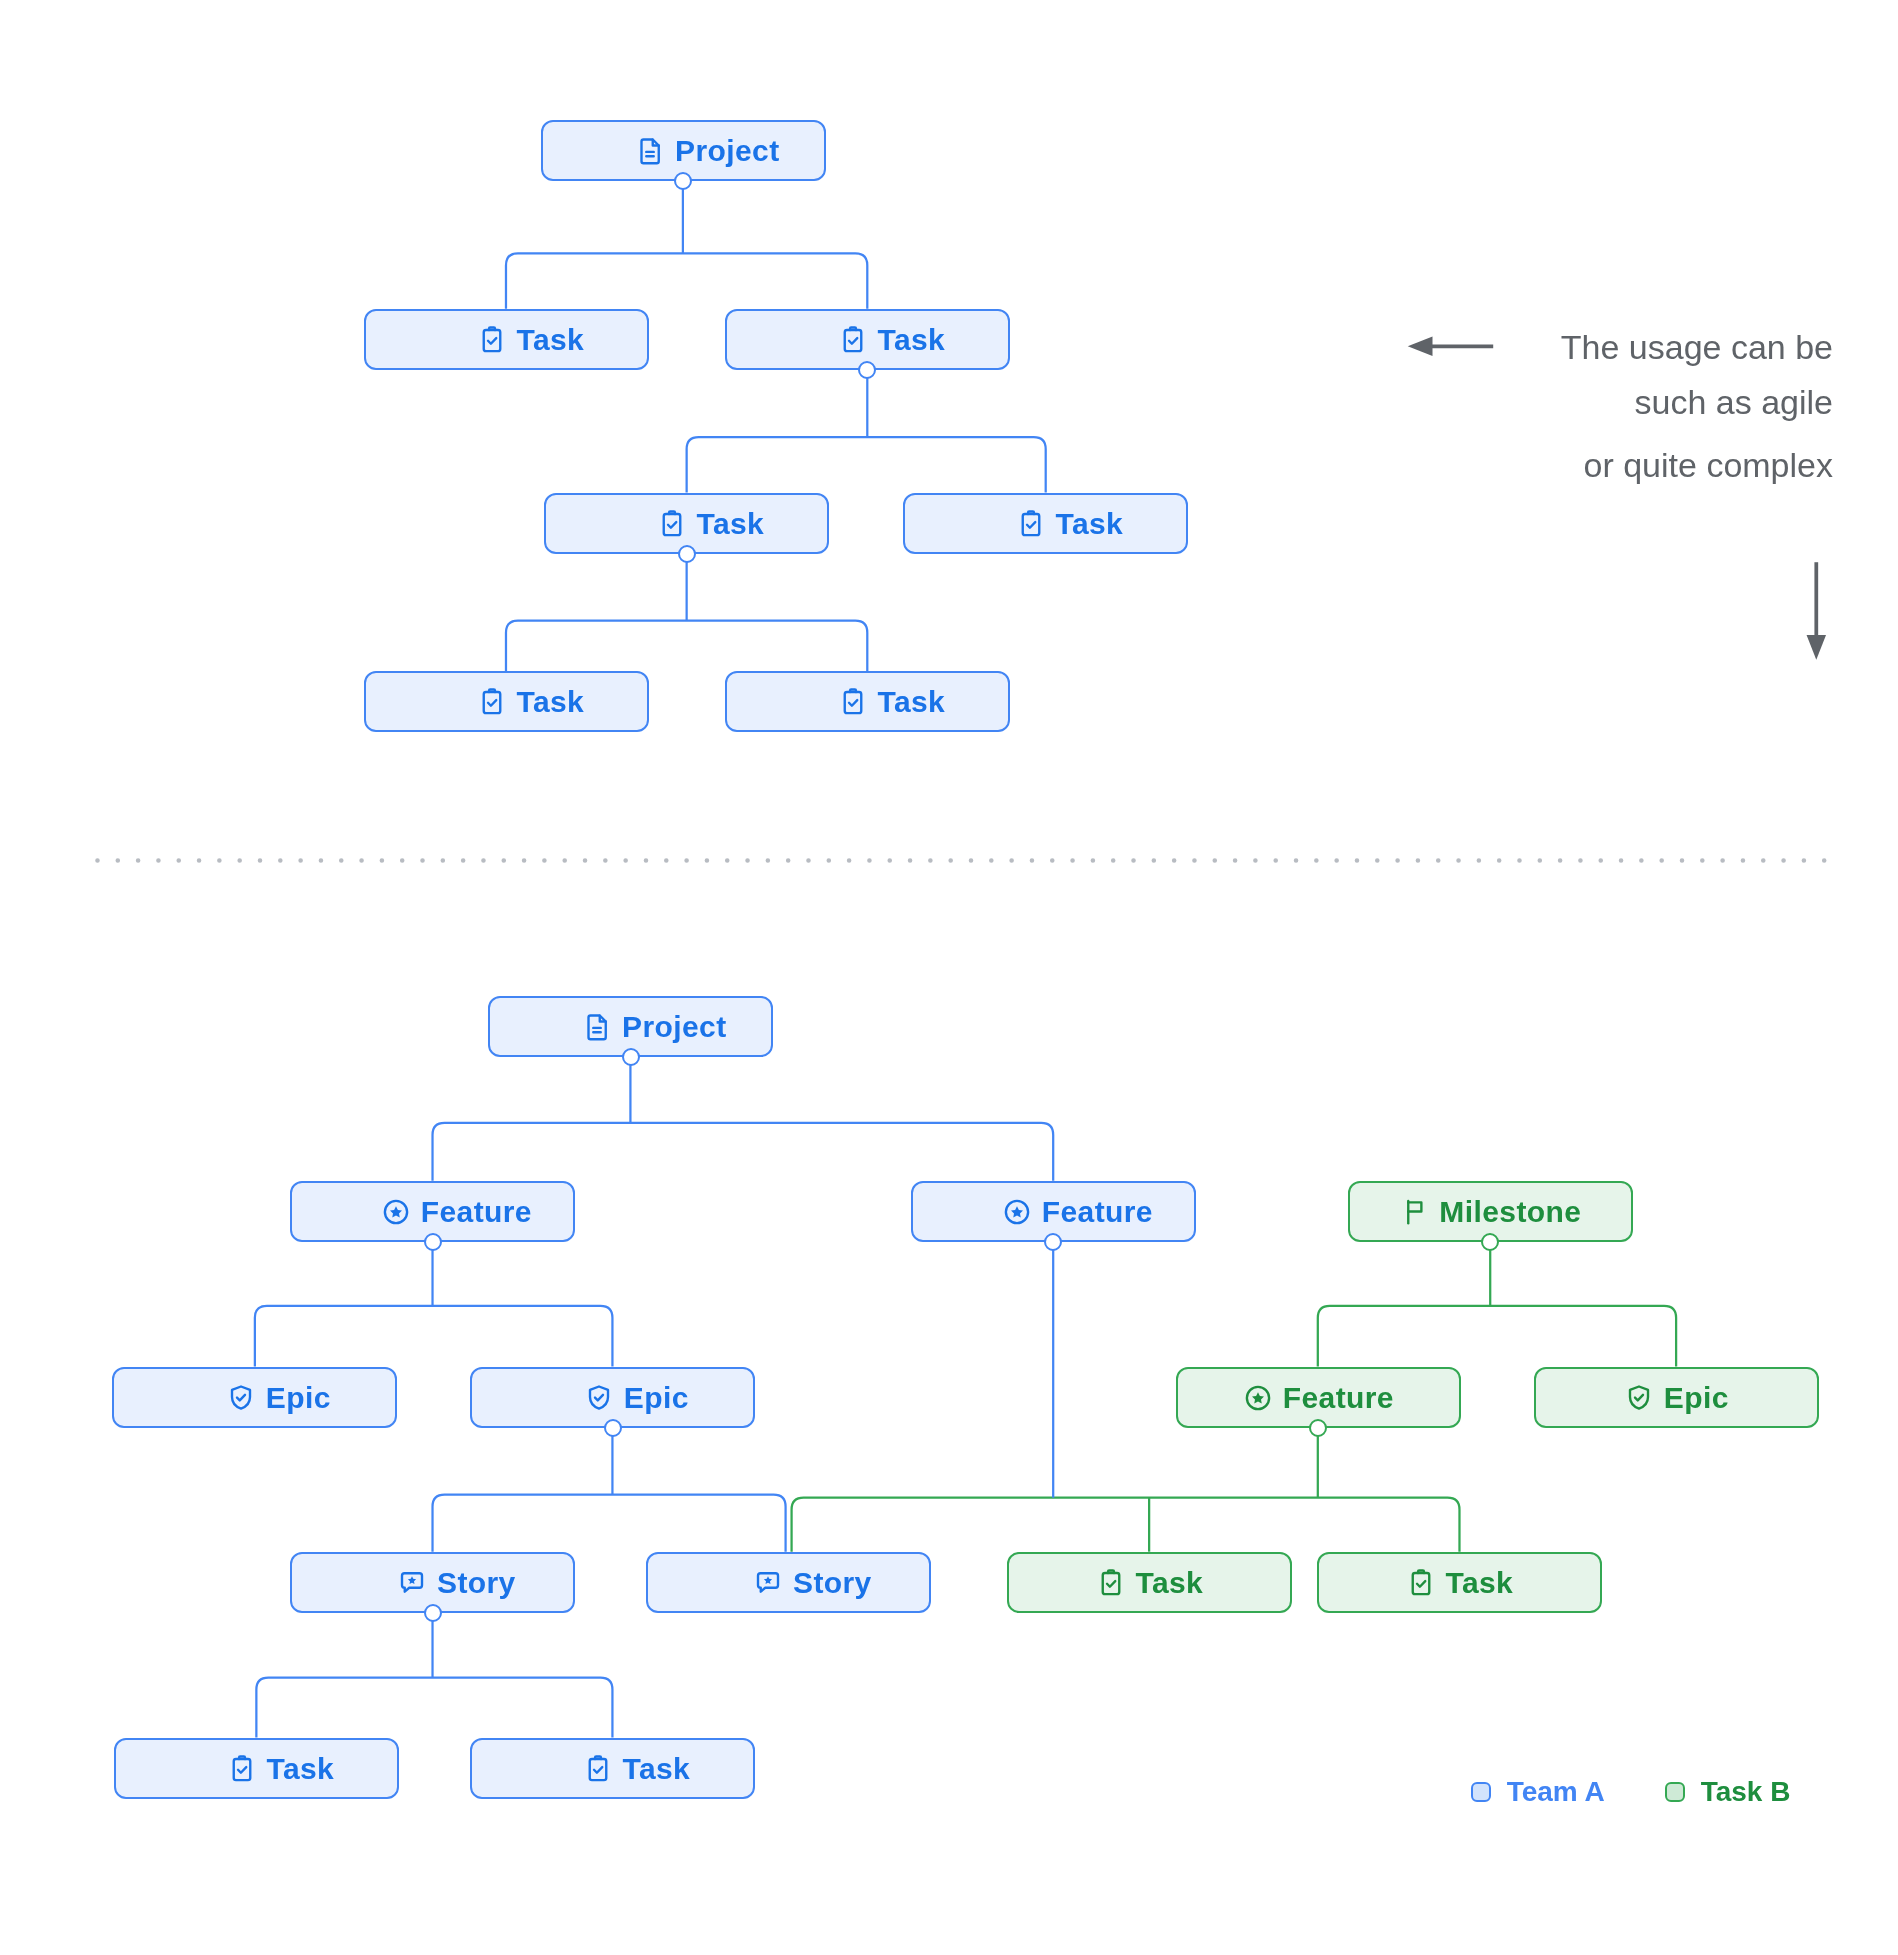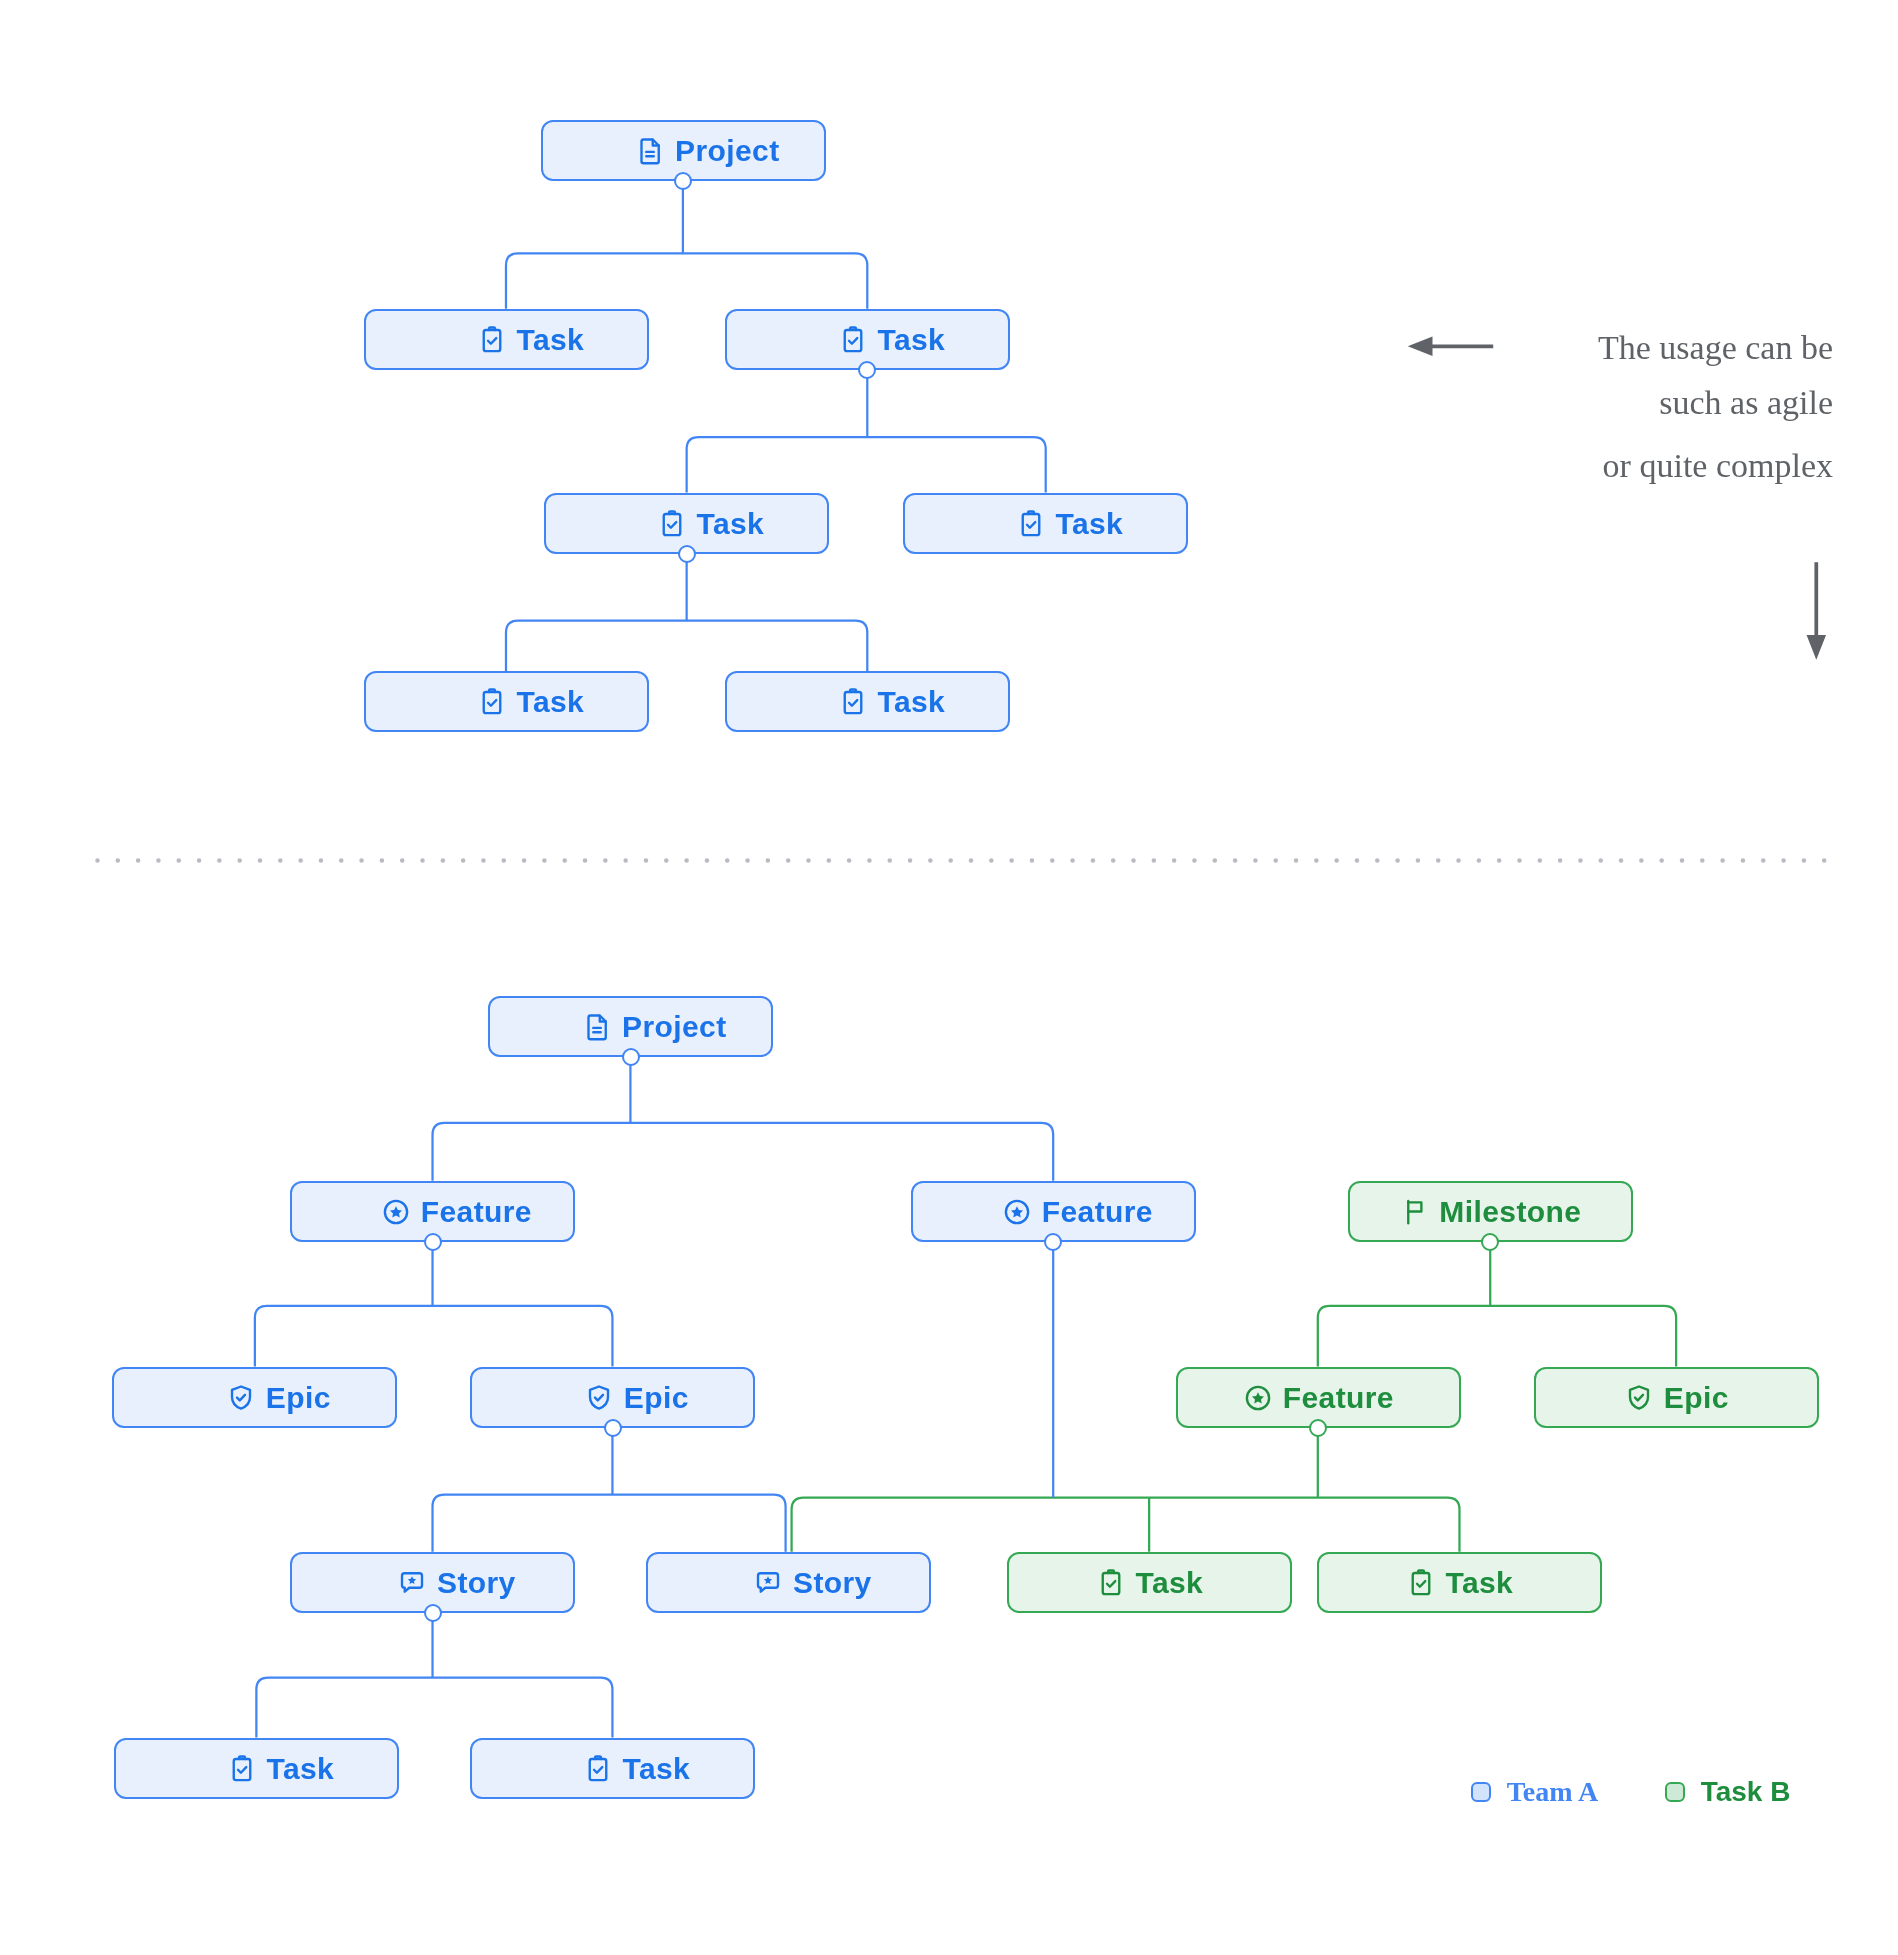--- a/index.html
+++ b/index.html
@@ -10,29 +10,29 @@
         display:flex;align-items:center;justify-content:center;gap:9.7px;
         font-size:30px;font-weight:bold;box-sizing:border-box;letter-spacing:0.4px;}
   .node.blue{background:var(--blue-fill);border-color:var(--blue-border);color:var(--blue-text);padding-left:48px;}
   .node.green{background:var(--green-fill);border-color:var(--green-border);color:var(--green-text);}
   .node .icon{display:flex;align-items:center;}
   .node .icon svg{display:block;}
   .dot{position:absolute;width:18px;height:18px;border:2.2px solid;border-radius:50%;
        background:#fff;box-sizing:border-box;}
   .dot.blue{border-color:var(--blue-border);}
   .dot.green{border-color:var(--green-border);}
-  #annotation{position:absolute;text-align:right;color:var(--ann-text);font-family:Liberation Serif, serif;}
+  #annotation{position:absolute;text-align:right;color:var(--ann-text);}
   .ann-line{font-size:34px;line-height:55px;white-space:nowrap;}
   .ann-gap{margin-top:8.2px;}
   .legend-item{position:absolute;display:flex;align-items:center;gap:15.7px;}
   .swatch{width:20px;height:20px;border-radius:6px;border:2.2px solid;box-sizing:border-box;}
   .swatch.blue{background:var(--blue-swatch);border-color:var(--blue-border);}
   .swatch.green{background:var(--green-swatch);border-color:var(--green-border);}
   .legend-label{font-size:28px;font-weight:bold;line-height:28px;}
-  .legend-label.blue{color:var(--blue-legend);font-family:Liberation Serif, serif;}
+  .legend-label.blue{color:var(--blue-legend);}
   .legend-label.green{color:var(--green-legend);}
 </style>
 </head>
 <body>
 
 <div id="canvas">
   <svg id="connector-layer" width="1898" height="1955" viewBox="0 0 2532 2608">
       <path d="M 675 412 L 675 354 Q 675 338 691 338 L 1141 338 Q 1157 338 1157 354 L 1157 412" stroke="#4285F4" stroke-width="3" fill="none"></path>
       <path d="M 911 242 L 911 338" stroke="#4285F4" stroke-width="3" fill="none"></path>
       <path d="M 916 657 L 916 599 Q 916 583 932 583 L 1379 583 Q 1395 583 1395 599 L 1395 657" stroke="#4285F4" stroke-width="3" fill="none"></path>

